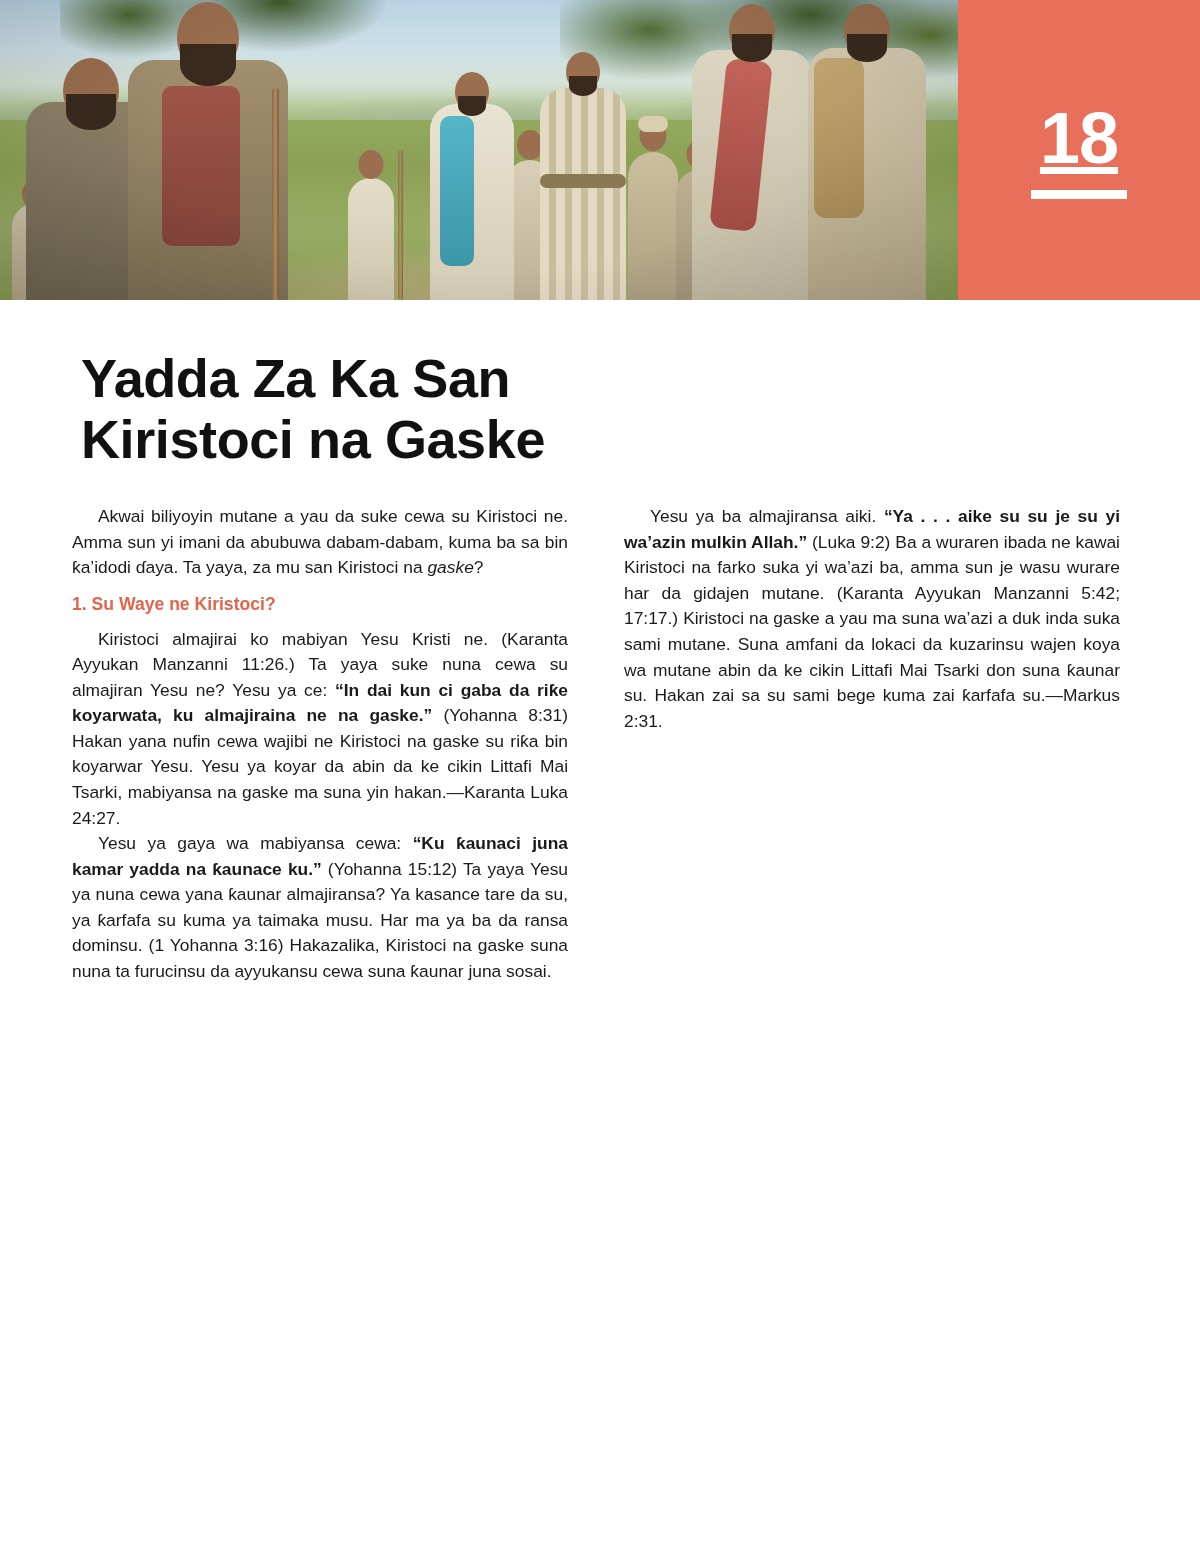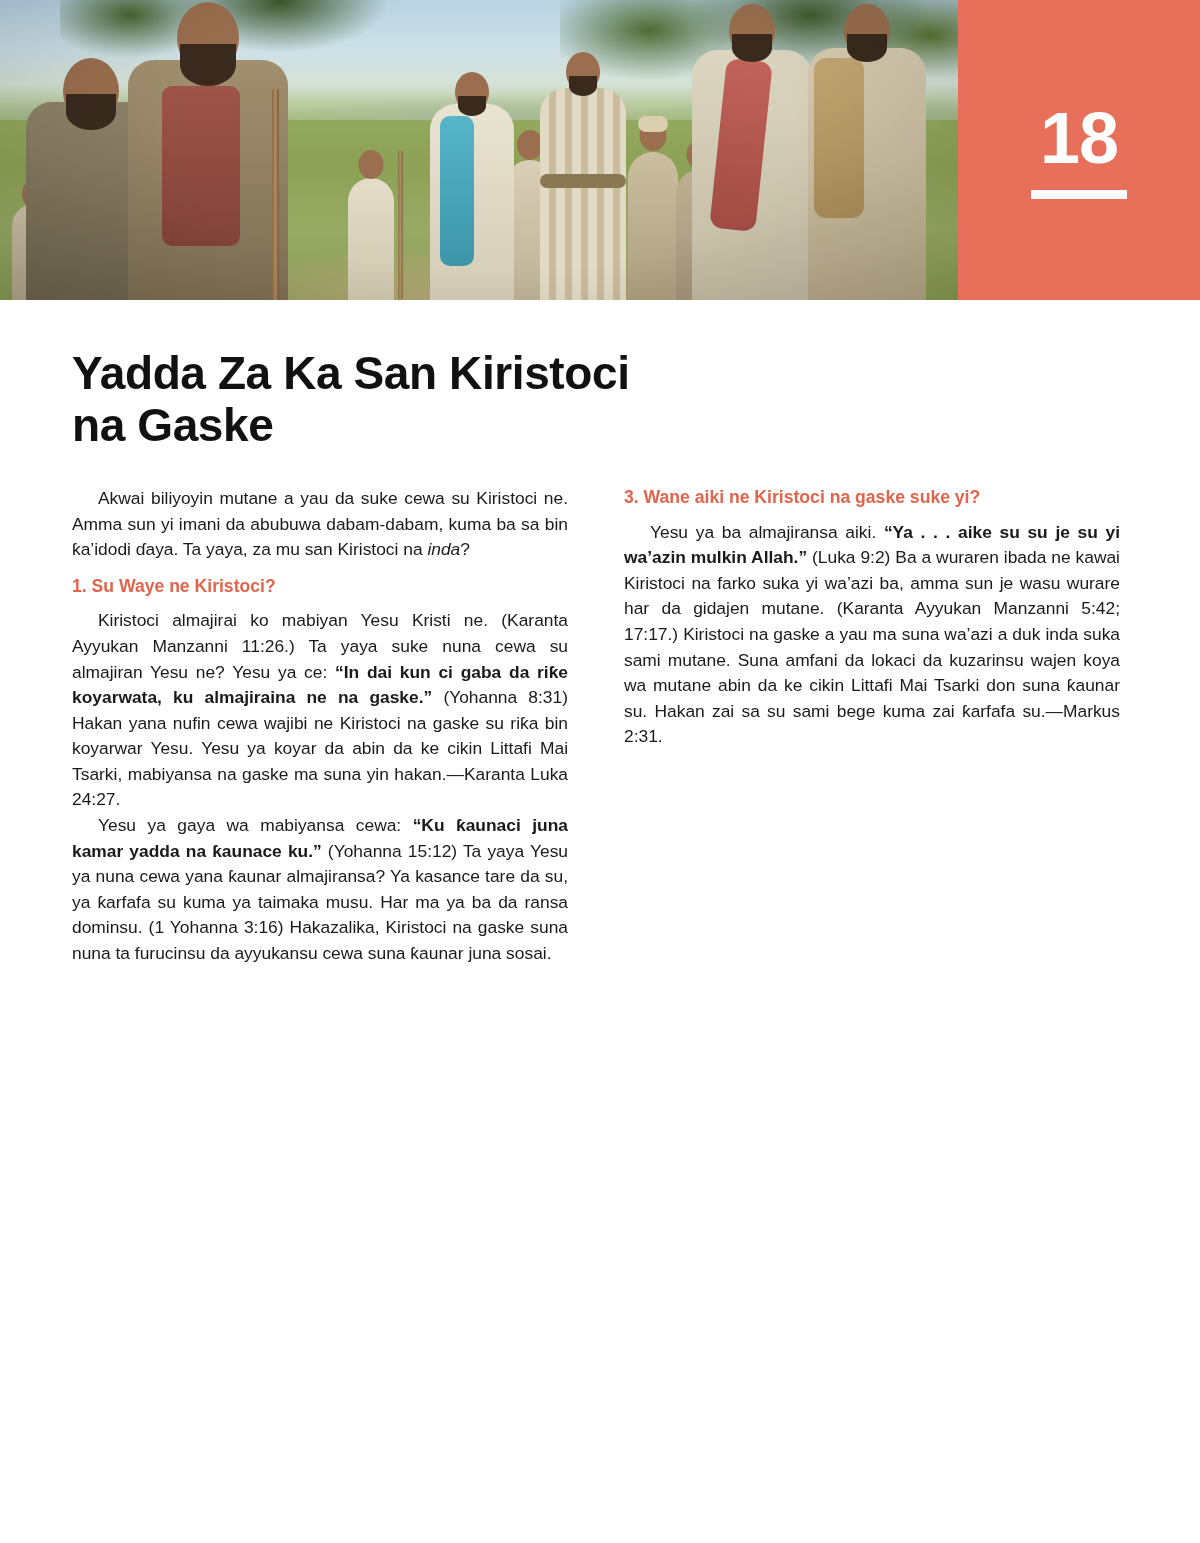--- a/index.html
+++ b/index.html
@@ -146,39 +146,40 @@
     flex-direction: column;
     align-items: center;
     justify-content: center;
     color: #ffffff;
   }
   .page-number {
     font-size: 72px;
     font-weight: bold;
     line-height: 1;
     letter-spacing: -1px;
+    text-decoration: underline;
   }
   .page-number-rule {
     width: 96px;
     height: 9px;
     background: #ffffff;
     margin-top: 16px;
   }
 
   
   .article {
     padding: 48px 72px 0 72px;
   }
   .article-title {
-    font-size: 46px;
+    font-size: 54px;
     font-weight: bold;
     line-height: 1.13;
     letter-spacing: -0.4px;
     color: #111111;
-    margin: 0 0 34px 0;
+    margin: 0 0 34px 9px;
     max-width: 620px;
   }
   .columns {
     display: flex;
     gap: 56px;
   }
   .col {
     width: 496px;
   }
   p.body {
@@ -295,29 +296,28 @@
 </div>
 
 <div class="article">
 
   <h1 class="article-title">Yadda Za Ka San Kiristoci na Gaske</h1>
 
   <div class="columns">
 
     <div class="col left">
 
-      <p class="body indent"><span>Akwai biliyoyin mutane a yau da suke cewa su Kiristoci ne. Amma sun yi imani da abubuwa dabam-dabam, kuma ba sa bin ƙa’idodi ɗaya. Ta yaya, za mu san Kiristoci na </span><span class="i">inda</span><span>?</span></p>
+      <p class="body indent"><span>Akwai biliyoyin mutane a yau da suke cewa su Kiristoci ne. Amma sun yi imani da abubuwa dabam-dabam, kuma ba sa bin ƙa’idodi ɗaya. Ta yaya, za mu san Kiristoci na </span><span class="i">gaske</span><span>?</span></p>
 
       <h2 class="qhead first">1. Su Waye ne Kiristoci?</h2>
       <p class="body indent"><span>Kiristoci almajirai ko mabiyan Yesu Kristi ne. (Karanta Ayyukan Manzanni 11:26.) Ta yaya suke nuna cewa su almajiran Yesu ne? Yesu ya ce: </span><span class="b">“In dai kun ci gaba da riƙe koyarwata, ku almajiraina ne na gaske.”</span><span> (Yohanna 8:31) Hakan yana nufin cewa wajibi ne Kiristoci na gaske su riƙa bin koyarwar Yesu. Yesu ya koyar da abin da ke cikin Littafi Mai Tsarki, mabiyansa na gaske ma suna yin hakan.—Karanta Luka 24:27.</span></p>
 
       <p class="body indent"><span>Yesu ya gaya wa mabiyansa cewa: </span><span class="b">“Ku ƙaunaci juna kamar yadda na ƙaunace ku.”</span><span> (Yohanna 15:12) Ta yaya Yesu ya nuna cewa yana ƙaunar almajiransa? Ya kasance tare da su, ya ƙarfafa su kuma ya taimaka musu. Har ma ya ba da ransa dominsu. (1 Yohanna 3:16) Hakazalika, Kiristoci na gaske suna nuna ta furucinsu da ayyukansu cewa suna ƙaunar juna sosai.</span></p>
 
     </div>
 
     <div class="col right">
 
-      <h2 class="qhead first">3. Wane aiki ne Kiristoci na gaske suke yi?</h2>
       <p class="body indent"><span>Yesu ya ba almajiransa aiki. </span><span class="b">“Ya . . . aike su su je su yi wa’azin mulkin Allah.”</span><span> (Luka 9:2) Ba a wuraren ibada ne kawai Kiristoci na farko suka yi wa’azi ba, amma sun je wasu wurare har da gidajen mutane. (Karanta Ayyukan Manzanni 5:42; 17:17.) Kiristoci na gaske a yau ma suna wa’azi a duk inda suka sami mutane. Suna amfani da lokaci da kuzarinsu wajen koya wa mutane abin da ke cikin Littafi Mai Tsarki don suna ƙaunar su. Hakan zai sa su sami bege kuma zai ƙarfafa su.—Markus 2:31.</span></p>
 
     </div>
   </div>
 </div>
 
 </body></html>

